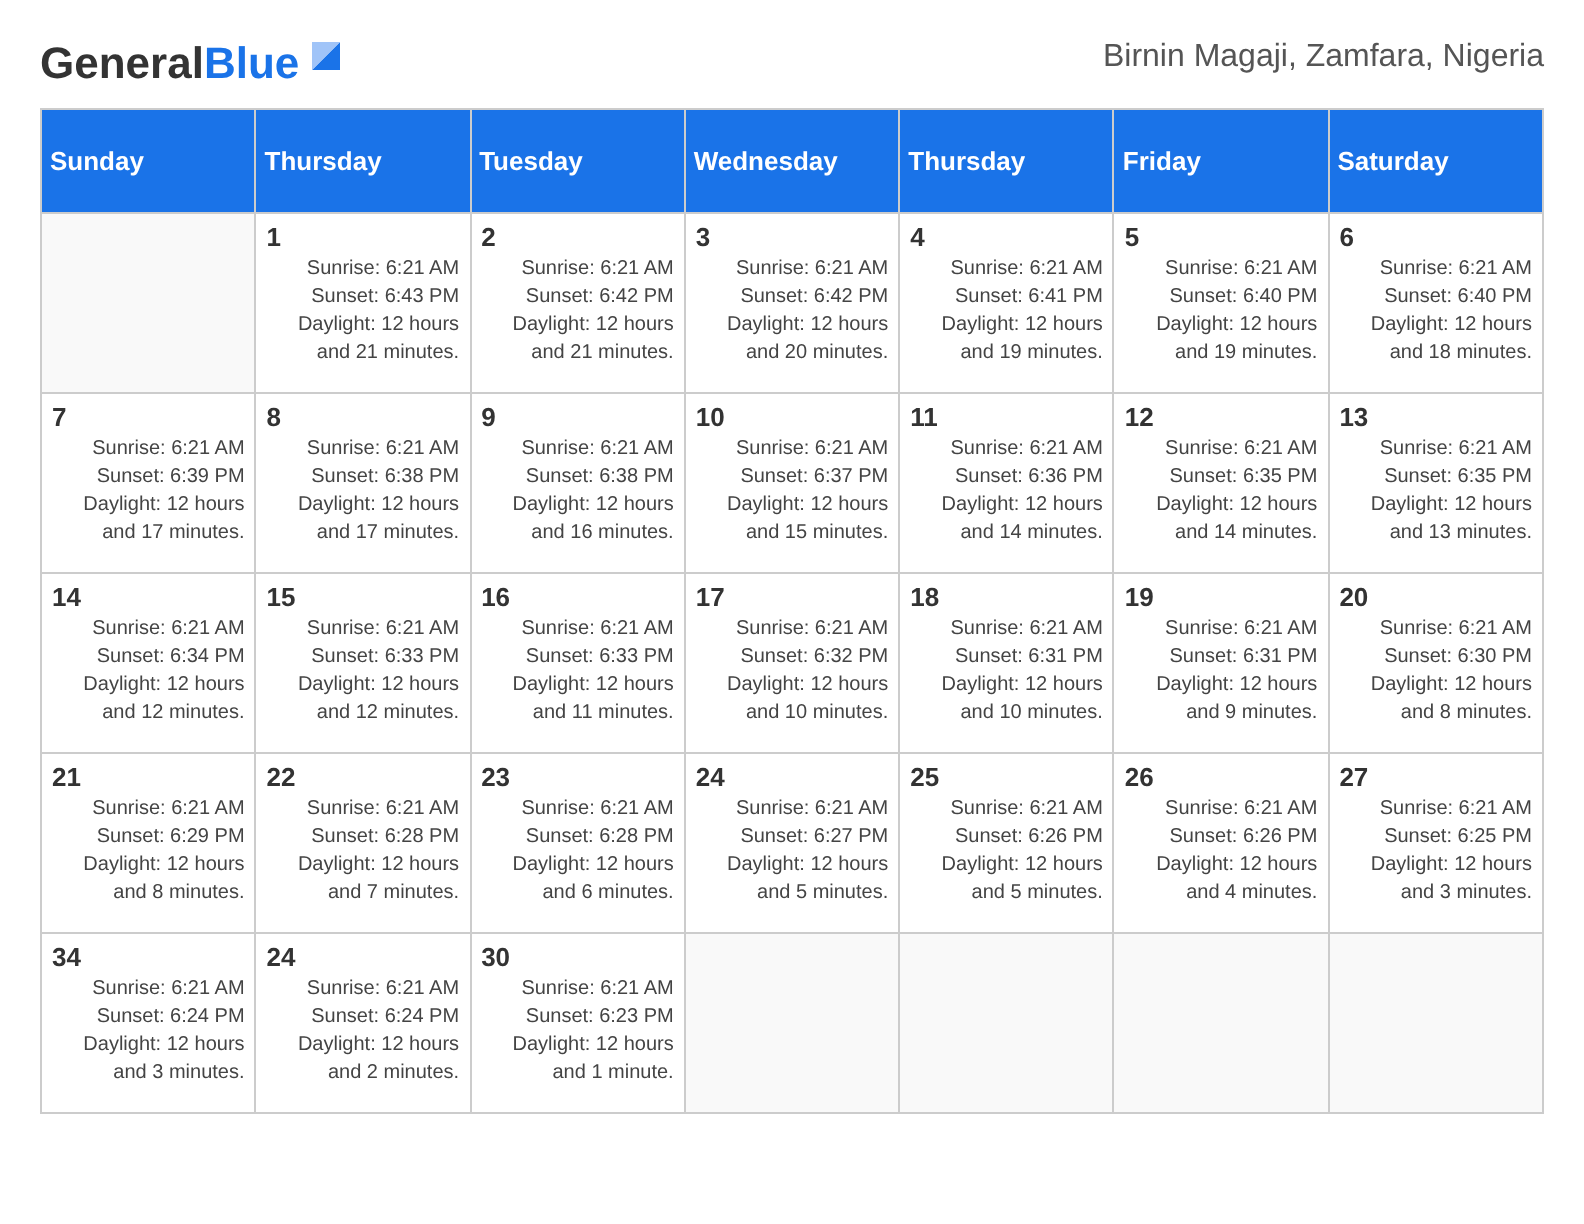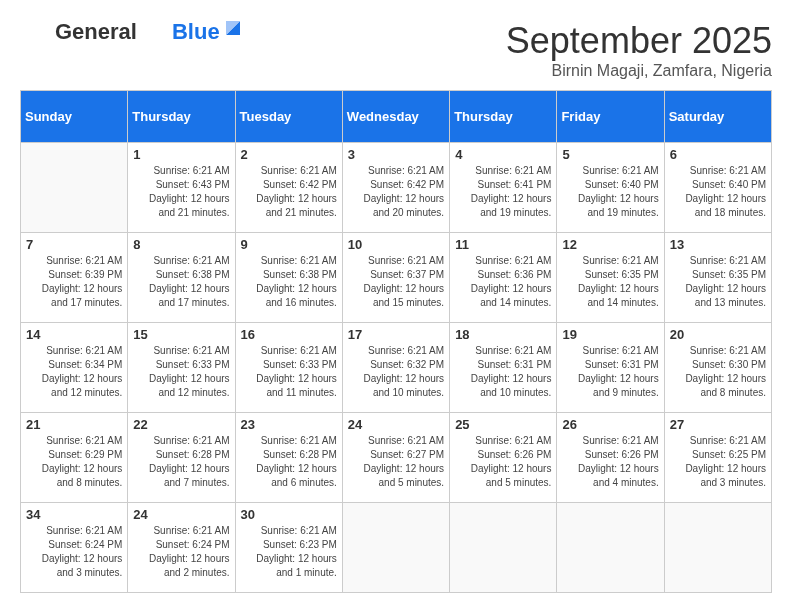--- a/index.html
+++ b/index.html
@@ -21,21 +21,20 @@
       align-items: center;
     }
     .logo-text {
       font-size: 22px;
       font-weight: bold;
       color: #333;
       line-height: 1.1;
     }
     .logo-text span {
       color: #1a73e8;
-      margin-left: 35px;
     }
     .title-block {
       text-align: right;
     }
     .month-title {
       font-size: 36px;
       font-weight: normal;
       color: #333;
     }
     .subtitle {
@@ -92,21 +91,20 @@
         </span>
 
         <svg width="22" height="22" viewBox="0 0 22 22" style="margin-left:2px;margin-top:-8px;">
           <polygon points="4,18 18,4 18,18" fill="#1a73e8"></polygon>
           <polygon points="4,18 18,4 4,4" fill="#a0c4f8"></polygon>
         </svg>
       </div>
     </div>
   </div>
   <div class="title-block">
-    <div class="month-title">September 2025</div>
     <div class="subtitle">Birnin Magaji, Zamfara, Nigeria</div>
   </div>
 </div>
 
 <table class="calendar">
   <thead>
     <tr id="header-row">
         <th>Sunday</th>
         <th>Thursday</th>
         <th>Tuesday</th>

